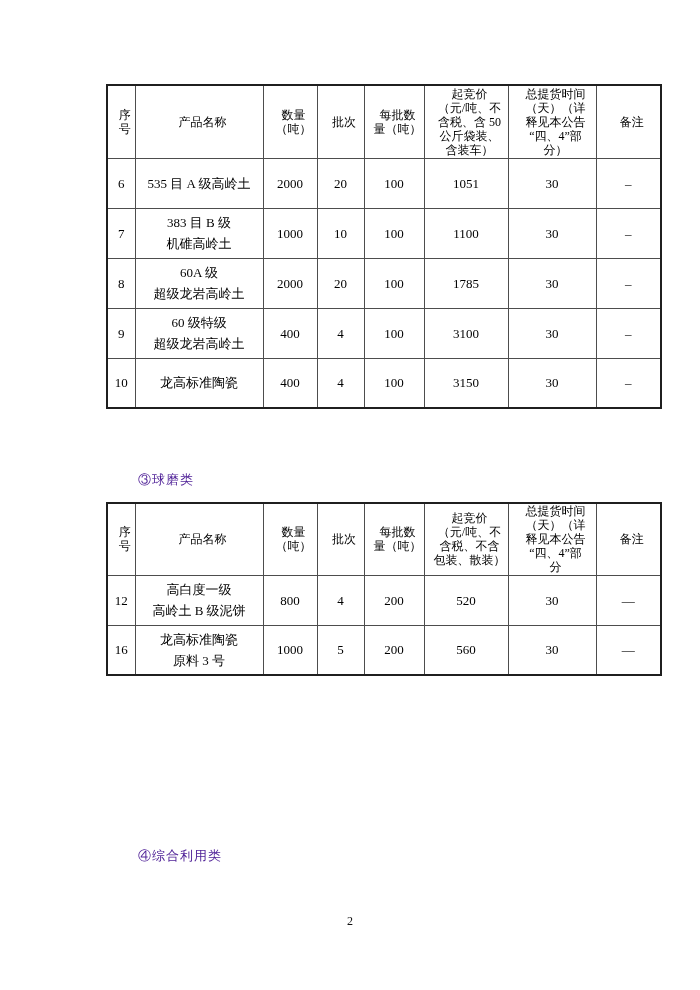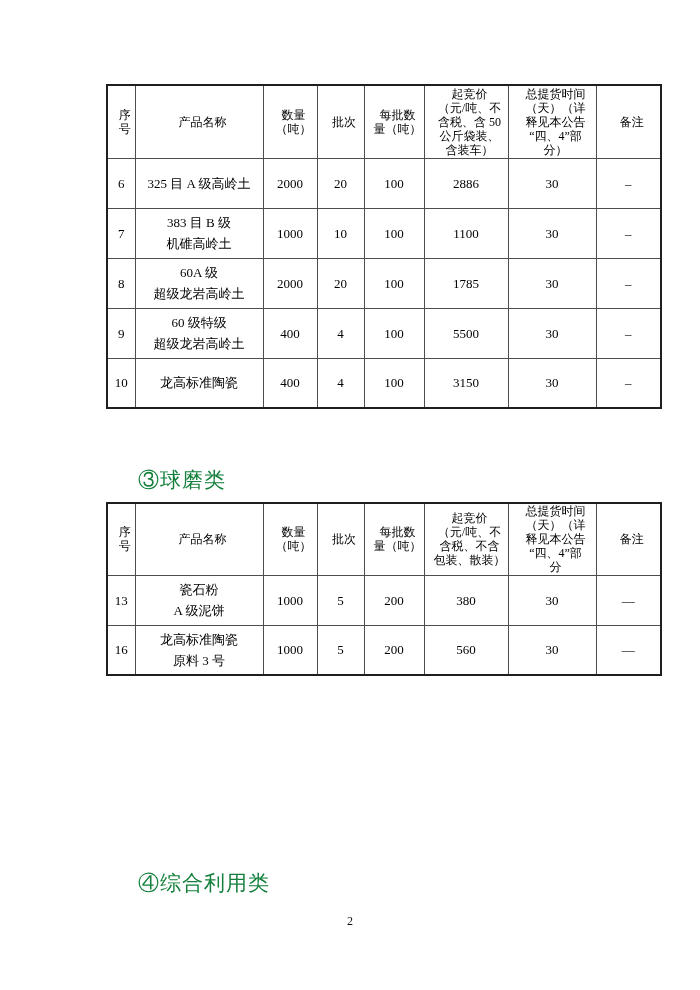--- a/index.html
+++ b/index.html
@@ -45,28 +45,28 @@
     font-size: 13px;
     line-height: 21px;
   }
   td.name-cell {
     white-space: pre-line;
     font-size: 13px;
   }
   .section-title {
     position: absolute;
     left: 138px;
-    font-size: 21px;
+    font-size: 13px;
     line-height: 24px;
-    color: #15803d;
+    color: #4c1d95;
     letter-spacing: 1px;
     font-family: Liberation Serif, serif;
   }
   #section-3 { top: 468px; }
-  #section-4 { top: 871px; }
+  #section-4 { top: 844px; }
   .page-number {
     position: absolute;
     top: 914px;
     left: 0;
     width: 700px;
     text-align: center;
     font-size: 12px;
     color: #111111;
   }
 </style>
@@ -101,25 +101,25 @@
 含装车）</td>
       <td>总提货时间
 （天）（详
 释见本公告
 “四、4”部
 分）</td>
       <td>备注</td>
     </tr>
     <tr class="data-row">
       <td>6</td>
-      <td class="name-cell">325 目 A 级高岭土</td>
+      <td class="name-cell">535 目 A 级高岭土</td>
       <td>2000</td>
       <td>20</td>
       <td>100</td>
-      <td>2886</td>
+      <td>1051</td>
       <td>30</td>
       <td>–</td>
     </tr>
     <tr class="data-row">
       <td>7</td>
       <td class="name-cell">383 目 B 级
 机碓高岭土</td>
       <td>1000</td>
       <td>10</td>
       <td>100</td>
@@ -138,21 +138,21 @@
       <td>30</td>
       <td>–</td>
     </tr>
     <tr class="data-row">
       <td>9</td>
       <td class="name-cell">60 级特级
 超级龙岩高岭土</td>
       <td>400</td>
       <td>4</td>
       <td>100</td>
-      <td>5500</td>
+      <td>3100</td>
       <td>30</td>
       <td>–</td>
     </tr>
     <tr class="data-row">
       <td>10</td>
       <td class="name-cell">龙高标准陶瓷</td>
       <td>400</td>
       <td>4</td>
       <td>100</td>
       <td>3150</td>
@@ -190,27 +190,27 @@
 含税、不含
 包装、散装）</td>
       <td>总提货时间
 （天）（详
 释见本公告
 “四、4”部
 分</td>
       <td>备注</td>
     </tr>
     <tr class="data-row">
-      <td>13</td>
-      <td class="name-cell">瓷石粉
-A 级泥饼</td>
-      <td>1000</td>
-      <td>5</td>
+      <td>12</td>
+      <td class="name-cell">高白度一级
+高岭土 B 级泥饼</td>
+      <td>800</td>
+      <td>4</td>
       <td>200</td>
-      <td>380</td>
+      <td>520</td>
       <td>30</td>
       <td>—</td>
     </tr>
     <tr class="data-row">
       <td>16</td>
       <td class="name-cell">龙高标准陶瓷
 原料 3 号</td>
       <td>1000</td>
       <td>5</td>
       <td>200</td>

